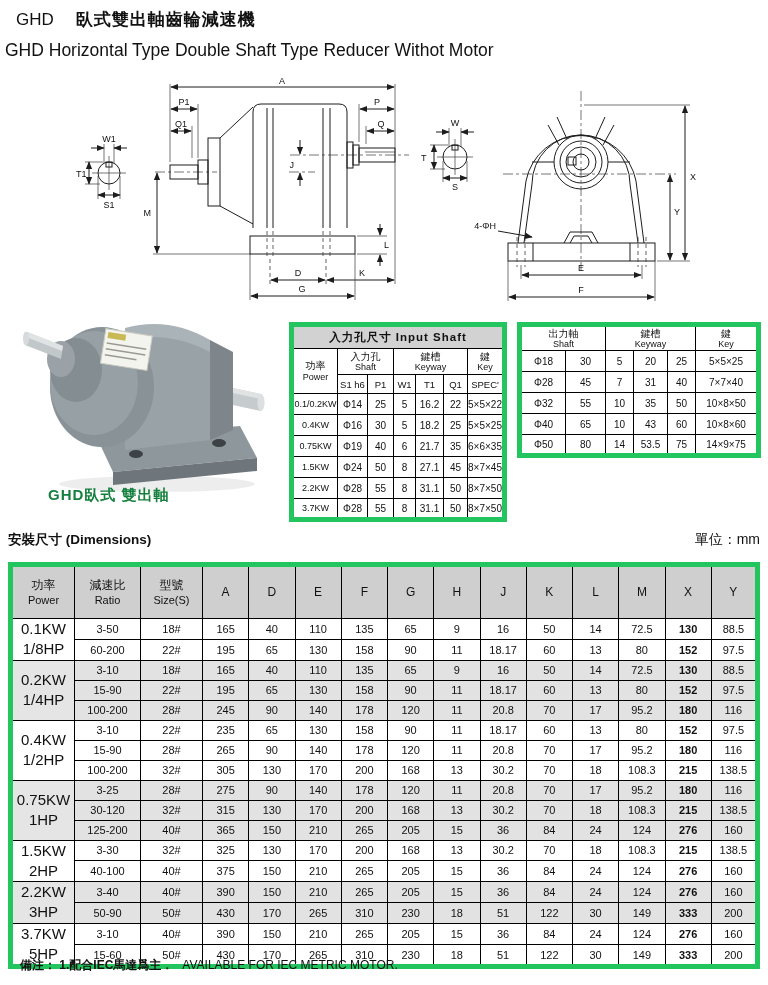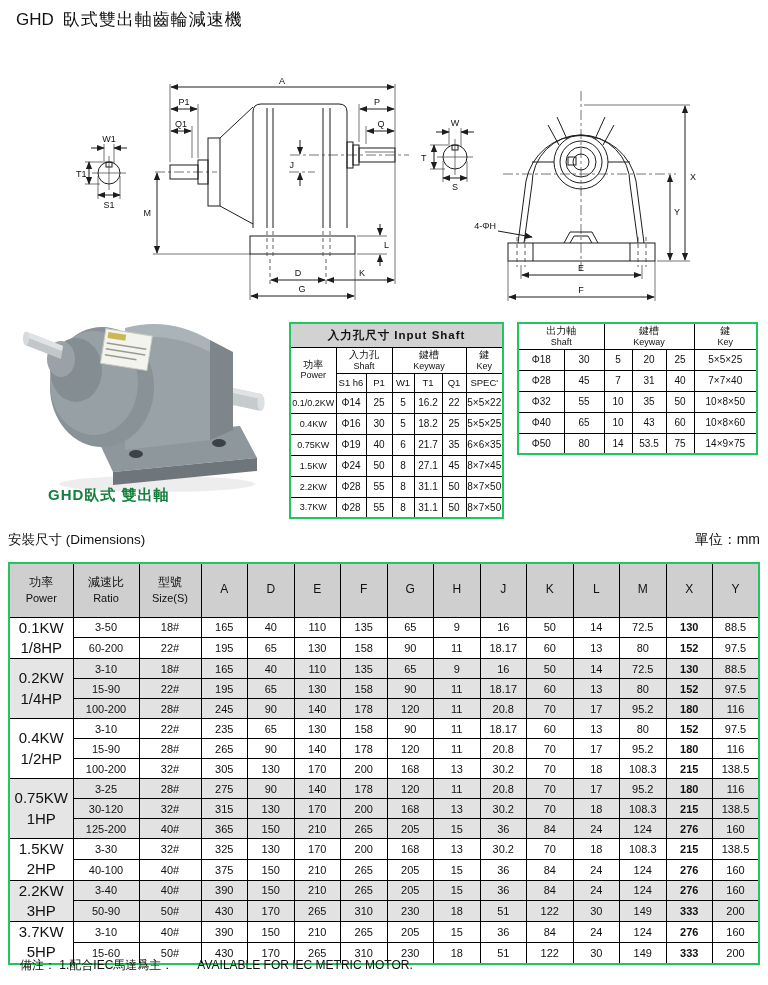--- a/index.html
+++ b/index.html
@@ -1,72 +1,73 @@
 <!DOCTYPE html>
 <html><head>
 <meta charset="utf-8">
 <style>
   *{margin:0;padding:0;box-sizing:border-box}
   html,body{background:#fff}
   .page{position:relative;width:768px;height:985px;background:#fff;color:#111;
         font-family:"Liberation Sans",sans-serif;overflow:hidden}
 
   .title-zh{position:absolute;left:16px;top:8px;font-size:17px}
-  .title-zh .main{font-weight:normal;margin-left:9px;letter-spacing:1px}
+  .title-zh .main{font-weight:bold;margin-left:22px;letter-spacing:1px}
   .title-en{position:absolute;left:5px;top:40px;font-size:17.5px}
 
   #side-view{position:absolute;left:75px;top:78px}
   #front-view{position:absolute;left:418px;top:85px}
   #photo{position:absolute;left:5px;top:290px}
   .photo-caption{position:absolute;left:48px;top:486px;font-size:15px;font-weight:bold;color:#15803d;letter-spacing:1px}
 
   
   table{border-collapse:collapse;table-layout:fixed}
-  .spec-table{position:absolute;border:2px solid #22c55e}
+  .spec-table{position:absolute;border:5px solid #22c55e}
   .spec-table th,.spec-table td{border:1px solid #000;text-align:center;vertical-align:middle;
        font-weight:normal;padding:0;overflow:hidden}
   .t-title th{background:#d2d2d2;font-weight:bold;font-size:11.5px;height:24px;letter-spacing:1px}
   .t-group th{height:26px;font-size:10px;line-height:1.15}
   .t-group .en{font-size:9px}
   .t-sub th{height:19px;font-size:9.5px}
   #input-table{left:289px;top:322px;width:213px;font-size:10px}
   #input-table td:first-child{font-size:9px}
   #output-table{left:517px;top:322px;width:239px;font-size:10px}
   .spec-table td{height:21px}
 
-  .dim-heading{position:absolute;left:8px;top:531px;font-size:13.5px;font-weight:normal}
+  .dim-heading{position:absolute;left:8px;top:531px;font-size:13.5px;font-weight:bold}
   .unit{position:absolute;right:8px;top:531px;font-size:14px}
 
   #dim-table{left:8px;top:562px;width:752px;font-size:11px}
   #dim-table th{background:#cfcfcf;height:54px;font-size:12px;line-height:1.3;font-weight:normal}
   #dim-table th .en{font-size:11px}
   #dim-table td{height:20px}
   #dim-table tr.shaded td{background:#e2e2e2}
   #dim-table td.boldcol{font-weight:bold}
   #dim-table td.power-cell{font-size:15px;line-height:1.35;background:#fff}
   #dim-table tr.shaded td.power-cell{background:#e5e5e5}
 
   .footer{position:absolute;left:20px;top:957px;font-size:12px}
-  .footer .zh{font-weight:normal;margin-right:24px}
+  .footer .zh{font-weight:bold;margin-right:9px}
 
   
   .ln{stroke:#1d1d1d;stroke-width:1;fill:none}
   .thin{stroke:#3a3a3a;stroke-width:.7;fill:none}
   .cl{stroke:#3a3a3a;stroke-width:.7;fill:none;stroke-dasharray:10 3 3 3}
   .hd{stroke:#3a3a3a;stroke-width:.8;fill:none;stroke-dasharray:4 3}
   text.dim-t{font-size:9px;fill:#111;font-family:"Liberation Sans",sans-serif}
 </style>
 </head>
 <body>
 
 <div class="page">
 
   <div class="title-zh">
     <span>GHD</span><span class="main">臥式雙出軸齒輪減速機</span>
   </div>
+  <div class="title-en">GHD Horizontal Type Double Shaft Type Reducer Withot Motor</div>
 
   <svg id="side-view" width="350" height="235" viewBox="0 0 350 235">
     <defs>
       <marker id="arS" viewBox="0 0 10 10" refX="9" refY="5" markerWidth="8" markerHeight="8" orient="auto-start-reverse">
         <path d="M0,1 L10,5 L0,9 z" fill="#1d1d1d"></path>
       </marker>
     </defs>
     <g>
       <circle class="ln" cx="34" cy="95" r="11"></circle>
       <line class="thin" x1="34" y1="78" x2="34" y2="112"></line>

